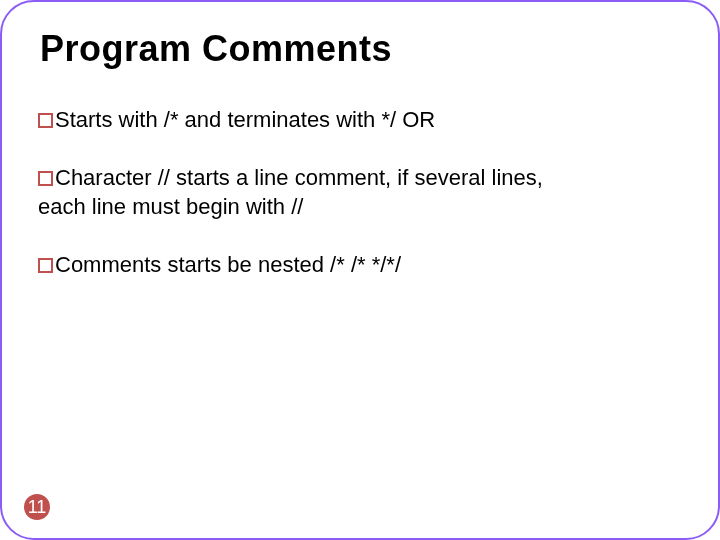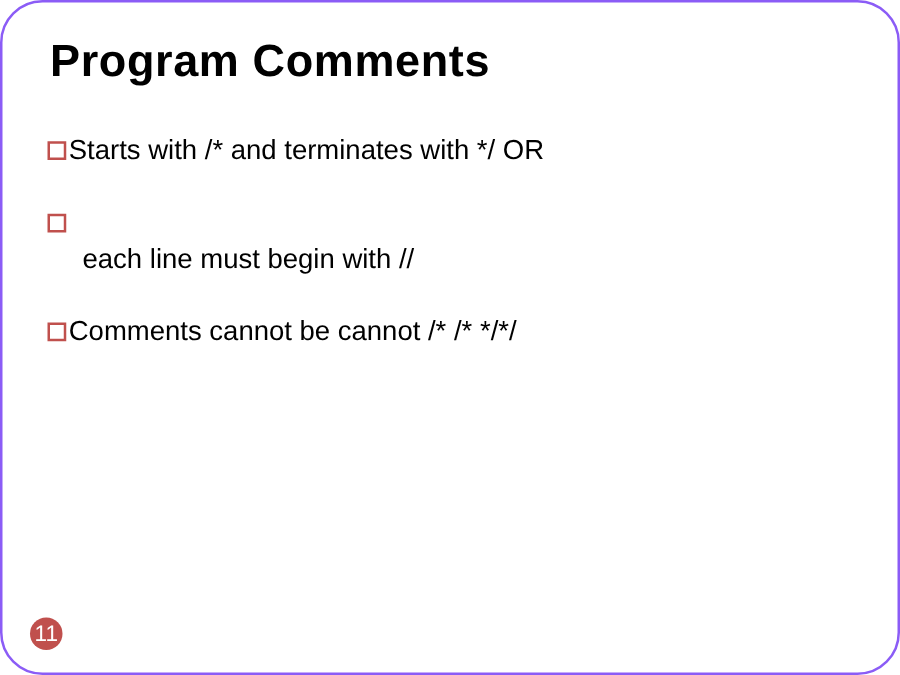--- a/index.html
+++ b/index.html
@@ -37,21 +37,20 @@
     display: inline-block;
     width: 15px;
     height: 15px;
     border: 2px solid #c0504d;
     box-sizing: border-box;
     vertical-align: -1px;
     margin-right: 2px;
   }
   .cont {
     display: block;
-    margin-left: 28px;
     margin-top: 2px;
   }
   .page-badge {
     position: absolute;
     left: 22px;
     bottom: 18px;
     width: 26px;
     height: 26px;
     border-radius: 50%;
     background: #c0504d;
@@ -66,23 +65,23 @@
 
 <div class="slide">
 
   <h1 class="title">Program Comments</h1>
 
   <div class="bullet-line">
     <span class="bullet-box"></span><span>Starts with /*  and terminates with */ OR</span>
   </div>
 
   <div class="bullet-line">
-    <span class="bullet-box"></span>
+    <span class="bullet-box"></span><span>Character // starts a line comment, if several lines,</span>
     <span class="cont">each line must begin with //</span>
   </div>
 
   <div class="bullet-line">
-    <span class="bullet-box"></span><span>Comments cannot be cannot /* /* */*/</span>
+    <span class="bullet-box"></span><span>Comments starts be nested /* /* */*/</span>
   </div>
 
   <div class="page-badge">11</div>
 
 </div>
 
 </body></html>

